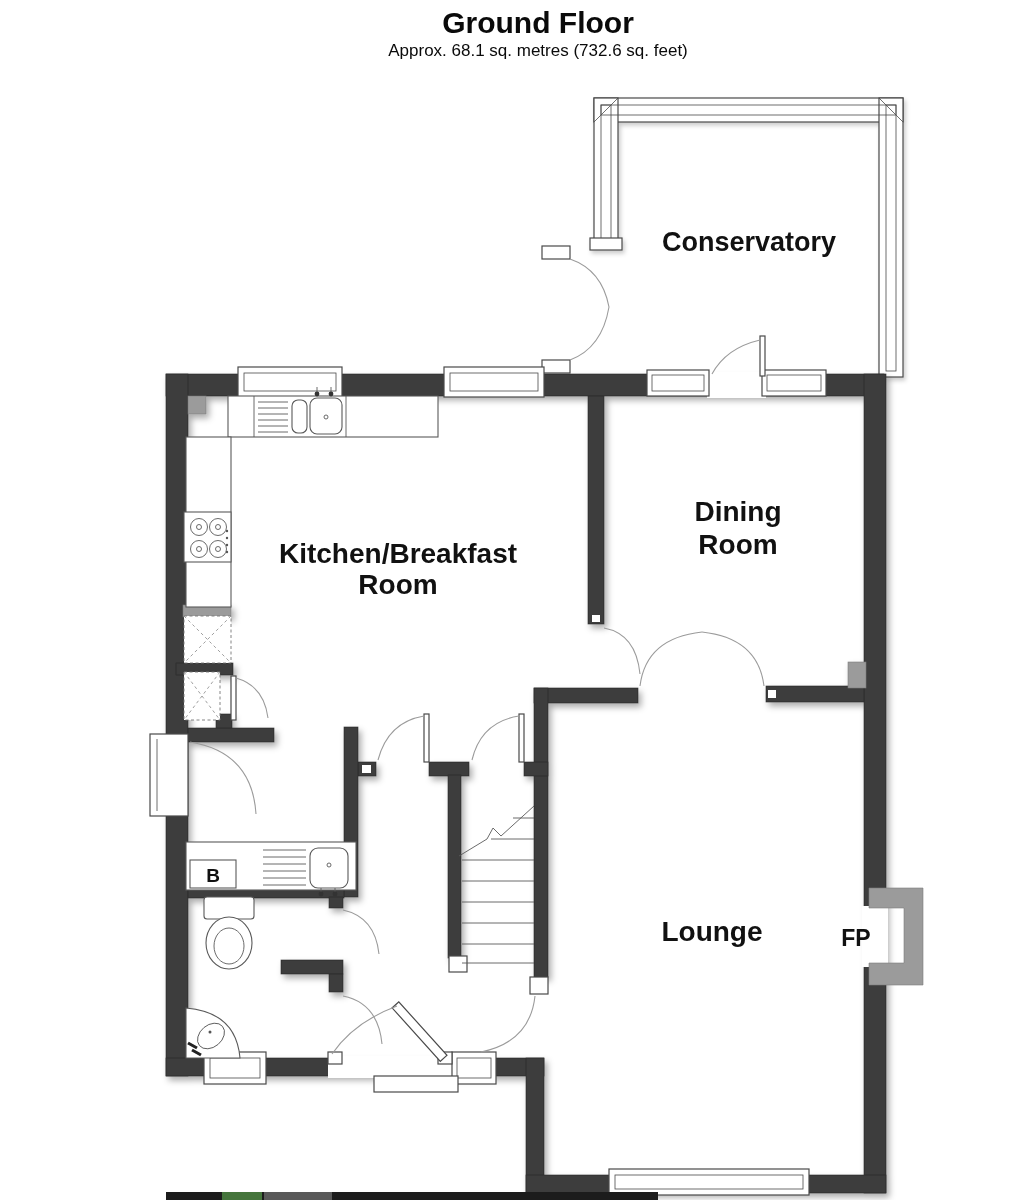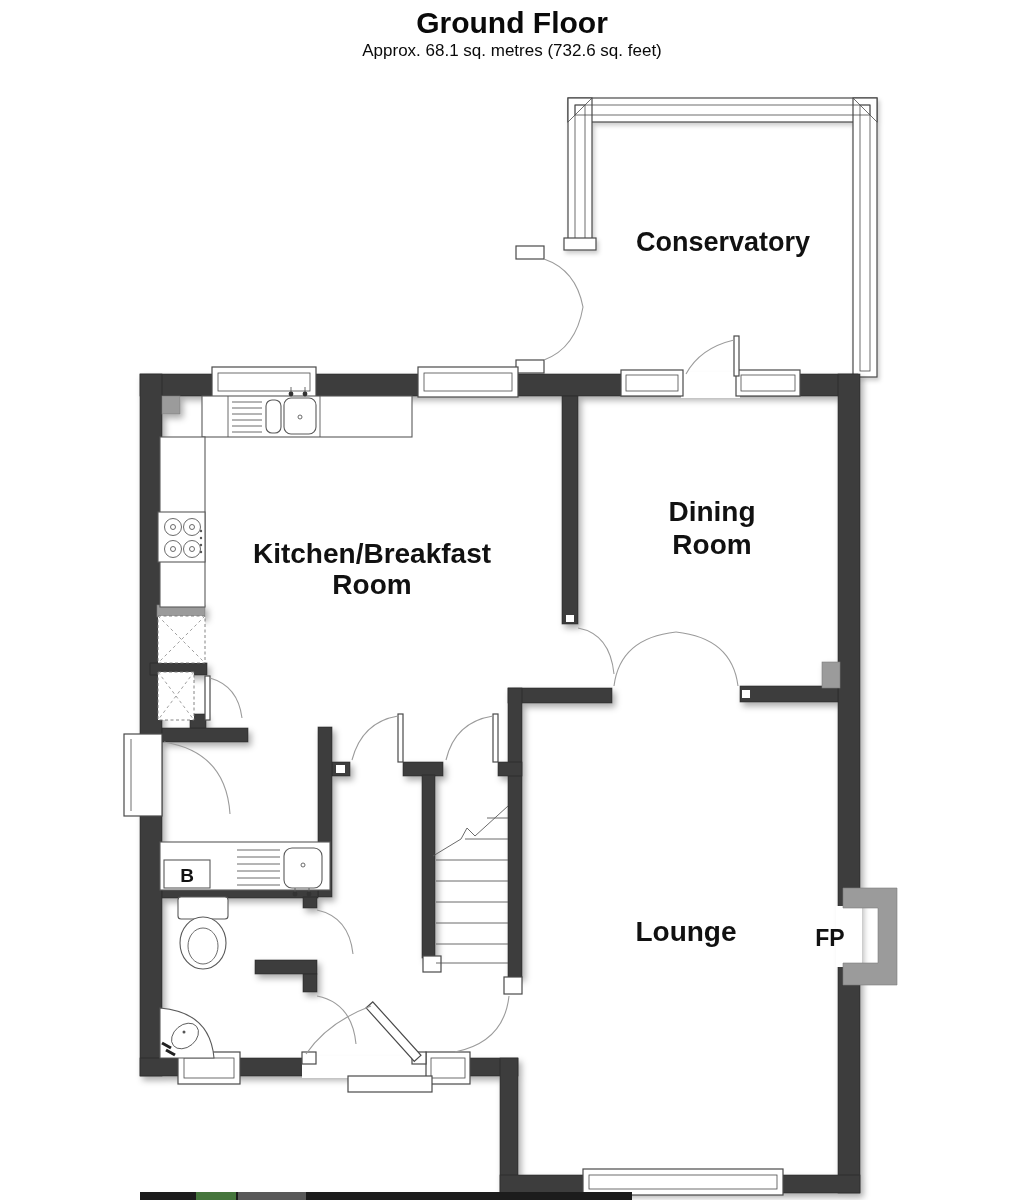--- a/index.html
+++ b/index.html
@@ -1,16 +1,16 @@
 <!DOCTYPE html>
 <html style="--wall: #3d3d3d; --wall-light: #9b9b9b; --line: #4a4a4a; --logo-dark: #1c1c1c; --logo-green: #45753c; --logo-gray: #595959;"><head>
 <meta charset="utf-8">
 <style>
   html,body{margin:0;padding:0;background:#fff;width:1024px;height:1200px;overflow:hidden;}
-  #stage{position:relative;width:888px;height:1200px;background:#fff;}
+  #stage{position:relative;width:888px;height:1200px;background:#fff;margin-left:26px;}
   #titleblock{position:absolute;top:6px;left:0;width:1024px;text-align:center;
     font-family:"Liberation Sans",sans-serif;color:#0a0a0a;}
   #titleblock .t1{font-size:30px;font-weight:bold;line-height:34px;}
   #titleblock .t2{font-size:17px;line-height:22px;}
   svg{position:absolute;top:0;left:0;}
   .wall{fill:var(--wall);stroke:#2a2a2a;stroke-width:.6;}
   .gray{fill:var(--wall-light);stroke:#7d7d7d;stroke-width:.6;}
   .white{fill:#fff;stroke:var(--line);stroke-width:1.2;}
   .thin{fill:none;stroke:var(--line);stroke-width:.8;}
   .fix{fill:#fff;stroke:#5a5a5a;stroke-width:1.1;}

